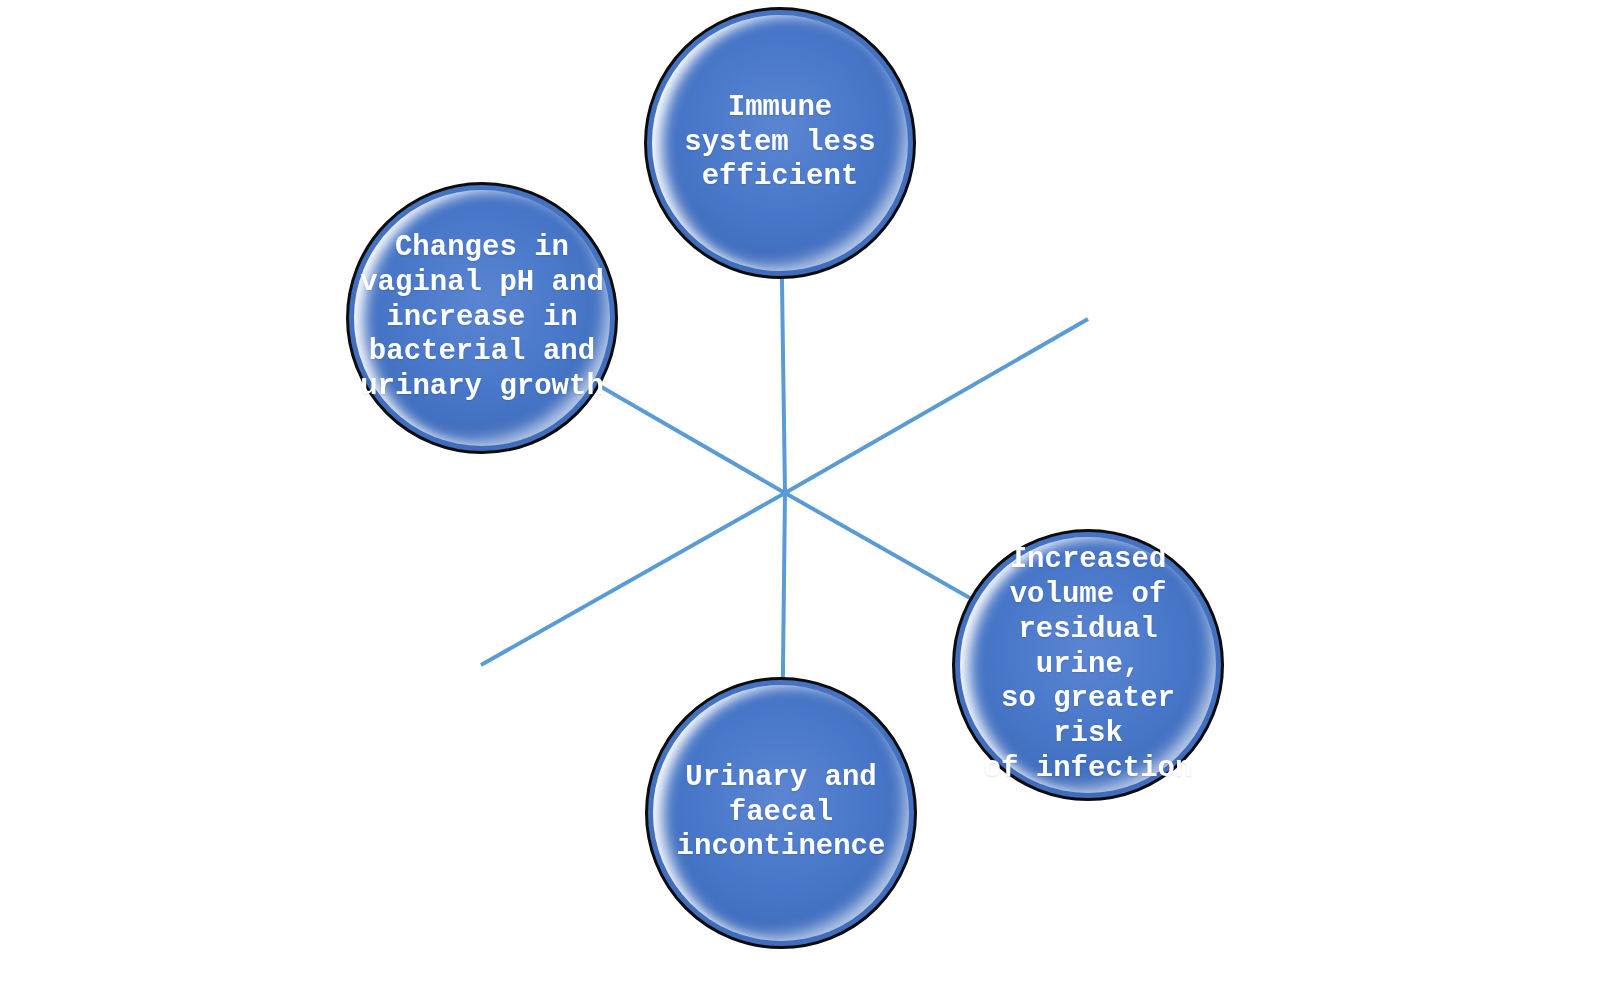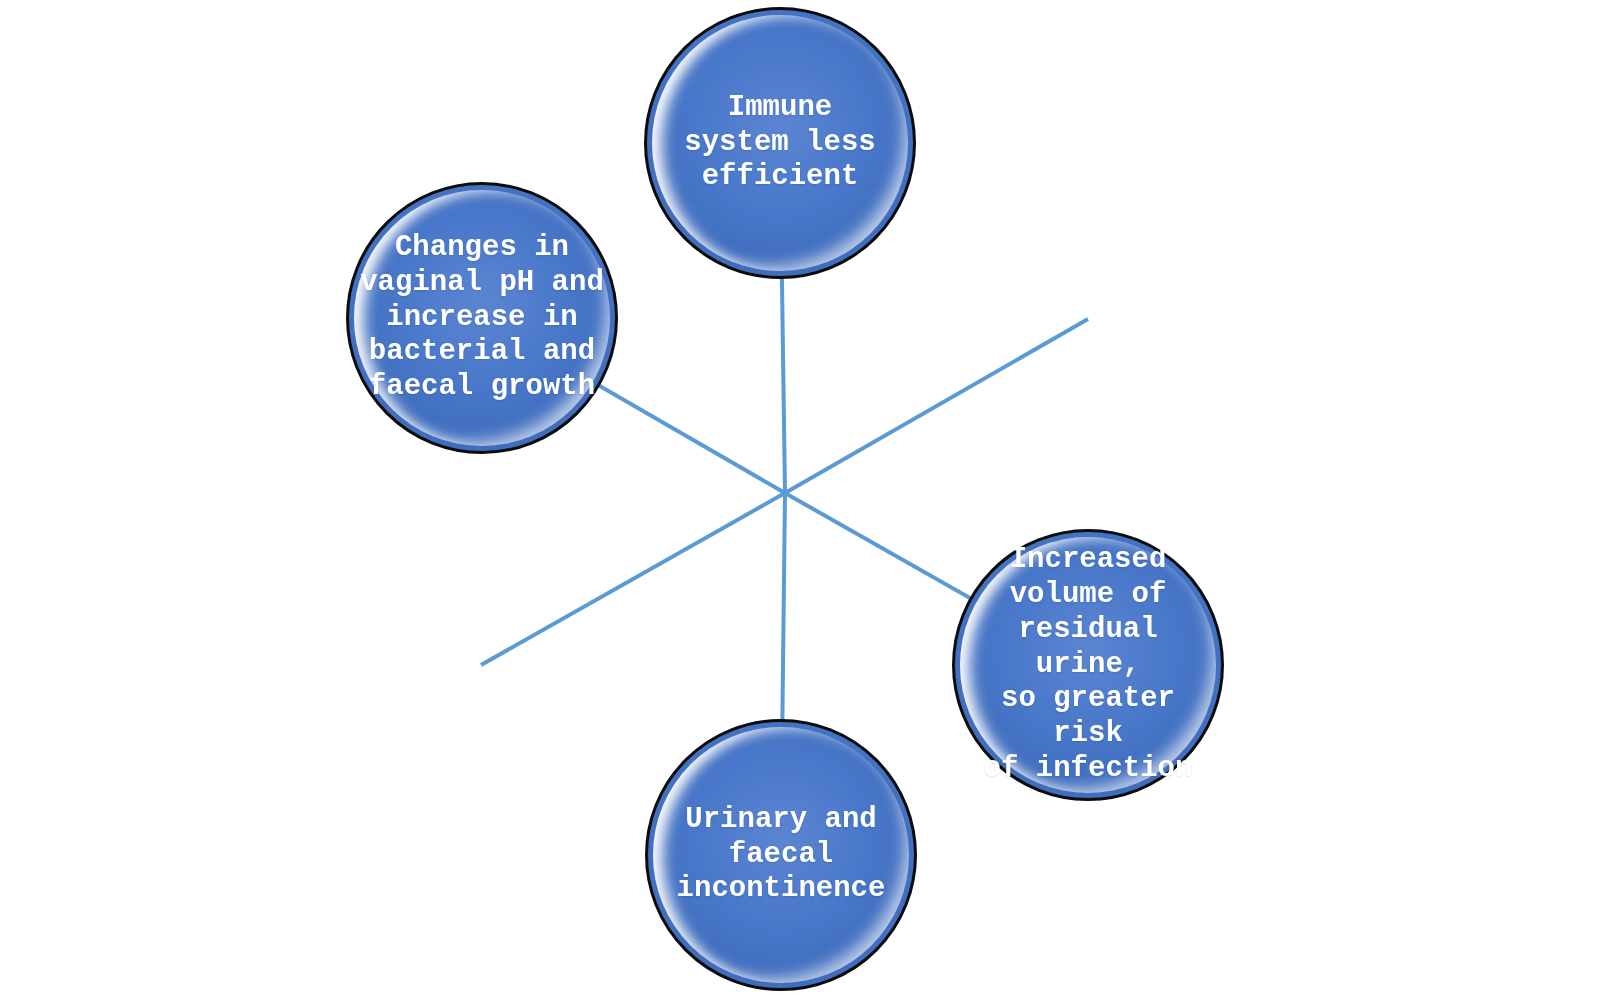--- a/index.html
+++ b/index.html
@@ -51,21 +51,21 @@
     text-shadow:0 1px 2px rgba(0,0,0,0.12);
   }
   .center-label{
     font-size:38px;
     line-height:1.18;
   }
   
   .pos-top          {left:644px; top:7px;   width:272px; height:272px;}
   .pos-top-right    {left:952px; top:183px; width:272px; height:272px;}
   .pos-bottom-right {left:952px; top:529px; width:272px; height:272px;}
-  .pos-bottom       {left:645px; top:719px; width:272px; height:272px;}
+  .pos-bottom       {left:645px; top:677px; width:272px; height:272px;}
   .pos-bottom-left  {left:345px; top:529px; width:272px; height:272px;}
   .pos-top-left     {left:346px; top:182px; width:272px; height:272px;}
   .pos-center       {left:653px; top:361px; width:264px; height:264px;}
 </style>
 </head>
 <body>
 
 <div class="canvas">
 
   <svg class="connectors" width="1600" height="1005" viewBox="0 0 1600 1005">
@@ -97,17 +97,17 @@
 faecal
 incontinence</span>
   </div>
 
 
   <div class="node blue pos-top-left">
     <span class="label">Changes in
 vaginal pH and
 increase in
 bacterial and
-faecal growth</span>
+urinary growth</span>
   </div>
 
 
 </div>
 
 </body></html>

